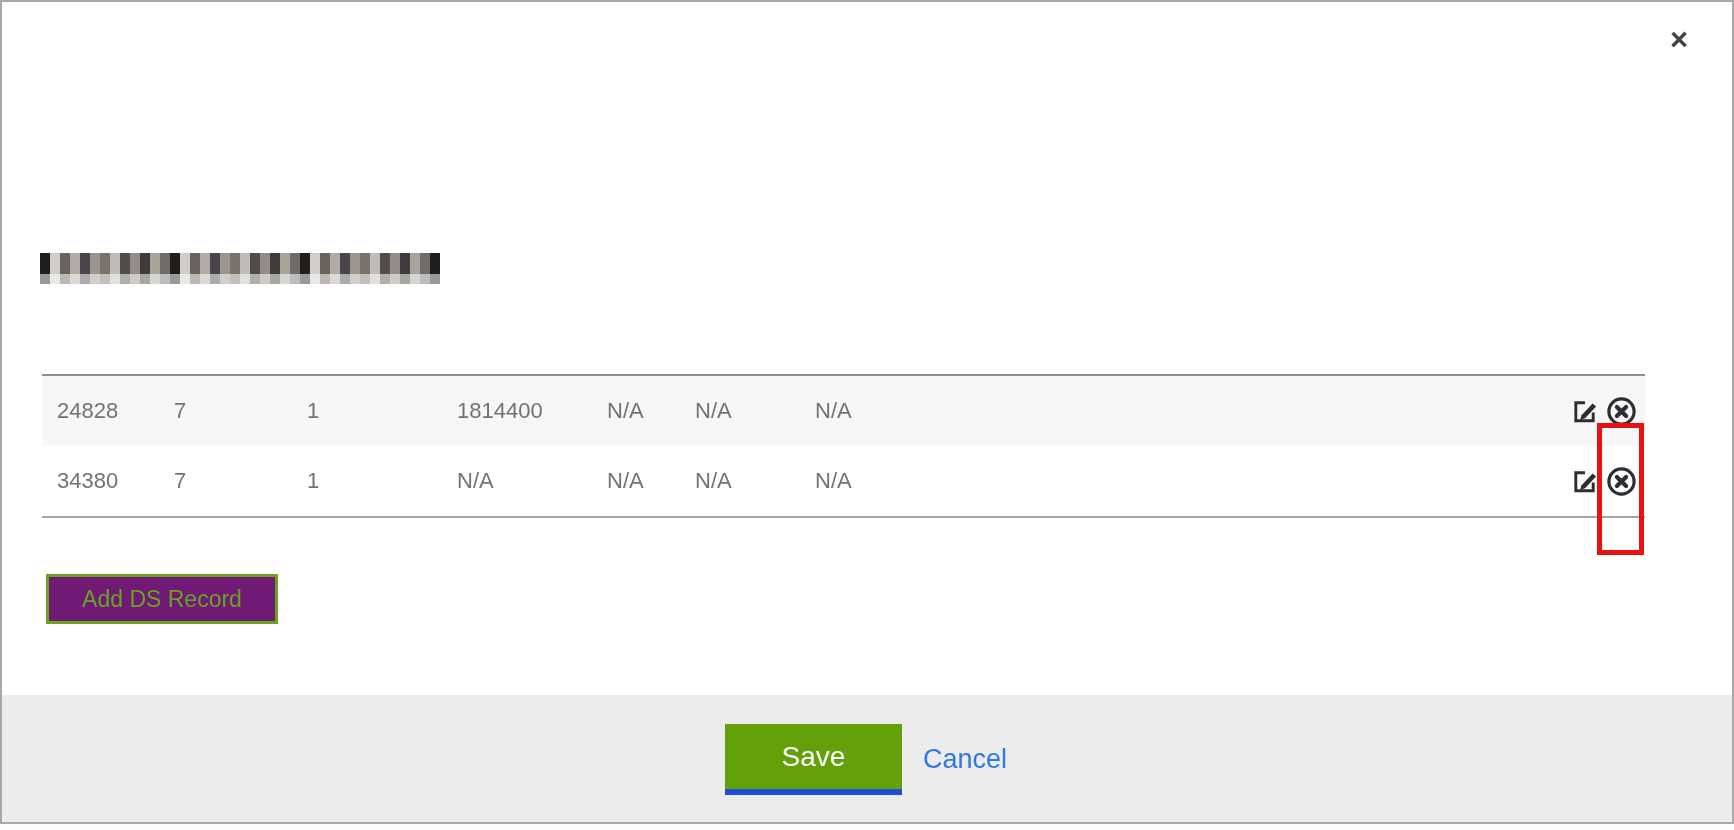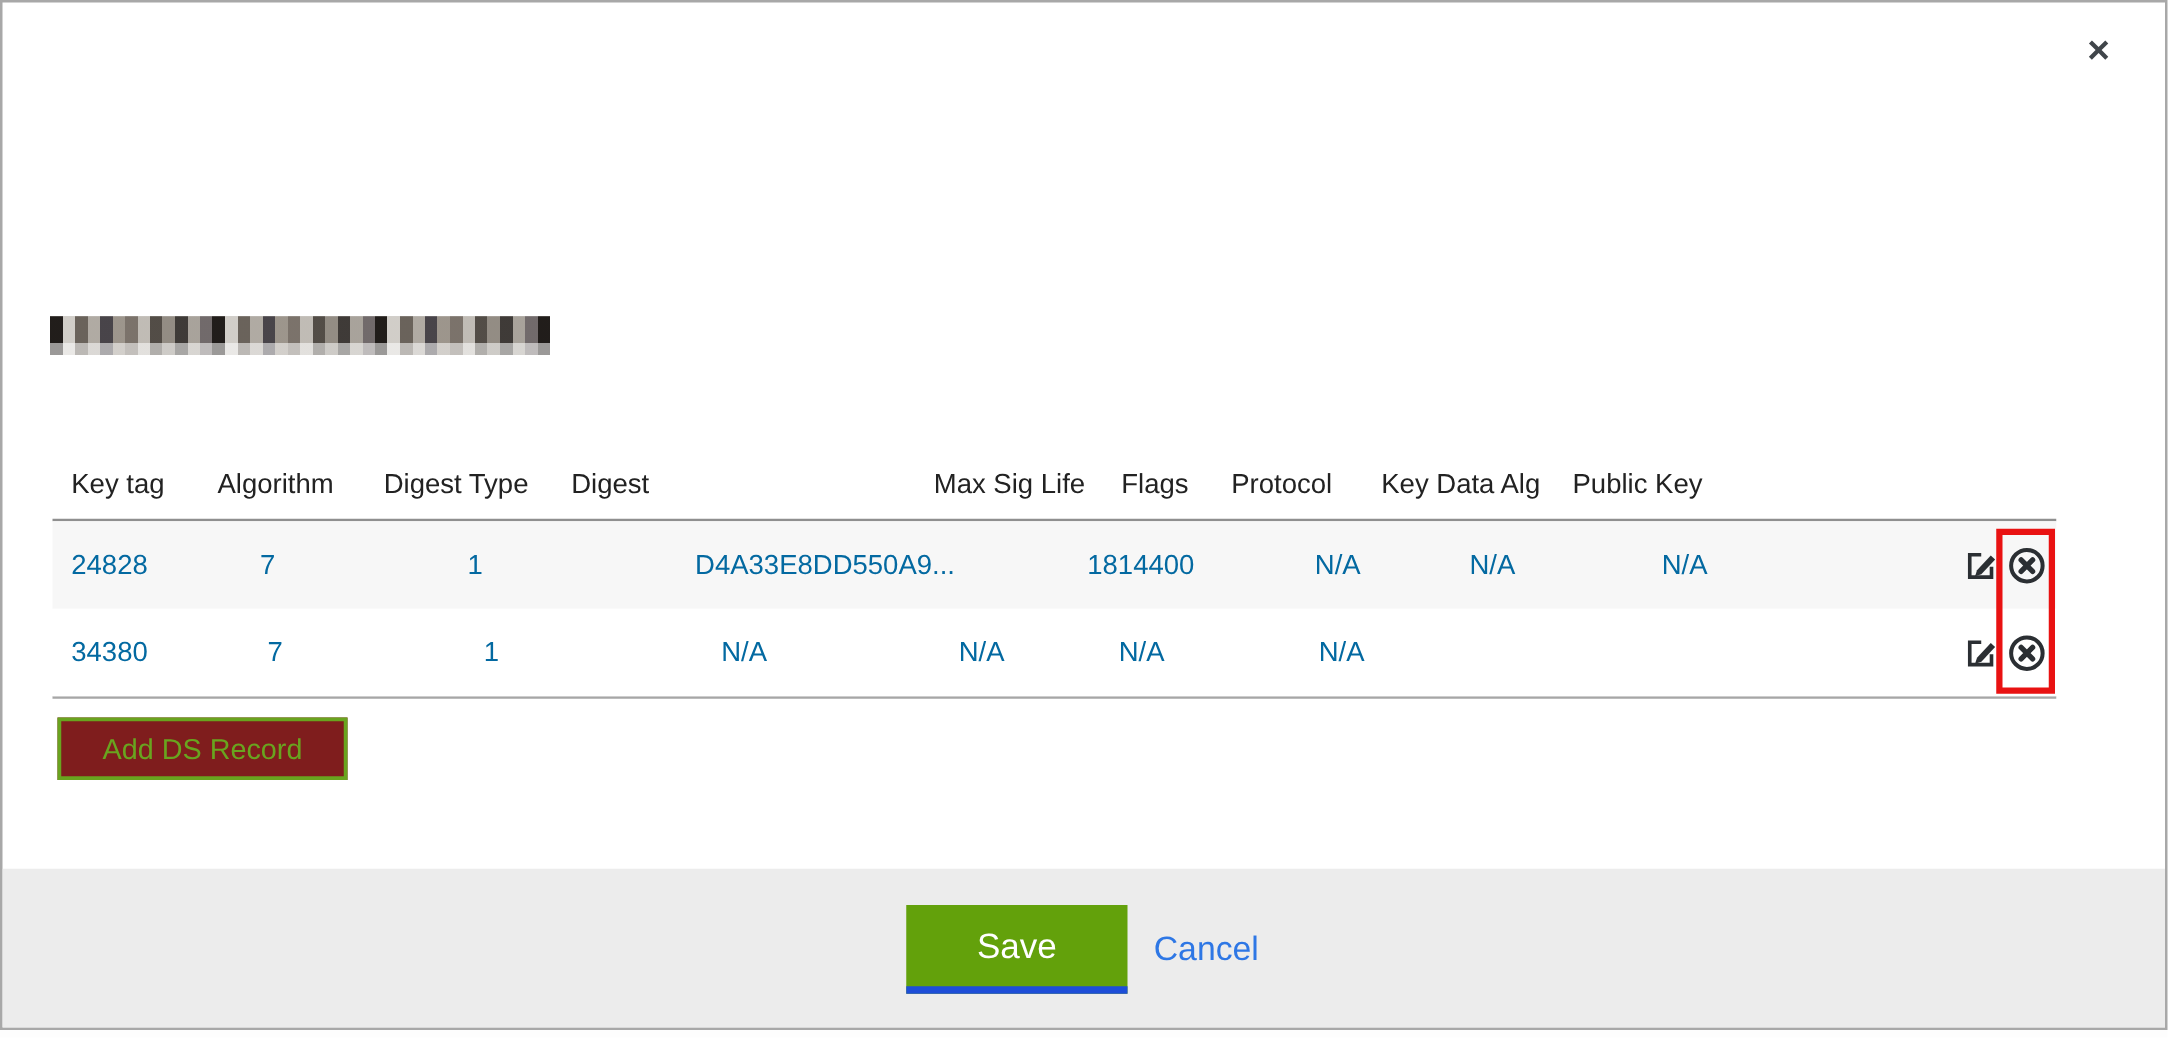--- a/index.html
+++ b/index.html
@@ -85,23 +85,22 @@
   }
   .tbody {
     border-top: 2px solid #8f8f8f;
     border-bottom: 2px solid #a6a6a6;
   }
   .trow {
     display: flex;
     align-items: center;
     height: 70px;
     font-size: 22px;
-    color: #0369a1;
+    color: #737373;
     background: #ffffff;
-    gap: 40px;
   }
   .trow-alt { background: #f7f7f7; }
   .cell {
     box-sizing: border-box;
     padding-left: 15px;
     white-space: nowrap;
     overflow: hidden;
   }
   .c0 { width: 117px; }
   .c1 { width: 133px; }
@@ -134,21 +133,21 @@
     box-sizing: border-box;
     border: 5px solid #e91212;
     z-index: 5;
     pointer-events: none;
   }
   .add-btn {
     position: absolute;
     left: 44px; top: 572px;
     width: 232px; height: 50px;
     box-sizing: border-box;
-    background: #7f1d1d;
+    background: #701a75;
     border: 3px solid #69a41f;
     color: #69a41f;
     font-size: 23px;
     font-family: "Liberation Sans", sans-serif;
     display: flex;
     align-items: center;
     justify-content: center;
     cursor: pointer;
   }
   .footer {
@@ -185,40 +184,27 @@
 
 <div class="dialog">
 
 
   <div class="close">×</div>
 
   <div class="mosaic"></div>
 
 
   <div class="table">
-    <div class="thead">
-      <div class="cell c0">Key tag</div>
-      <div class="cell c1">Algorithm</div>
-      <div class="cell c2">Digest Type</div>
-      <div class="cell c3">Digest</div>
-      <div class="cell c4">Max Sig Life</div>
-      <div class="cell c5">Flags</div>
-      <div class="cell c6">Protocol</div>
-      <div class="cell c7">Key Data Alg</div>
-      <div class="cell c8">Public Key</div>
-      <div class="actions"></div>
-    </div>
 
     <div class="tbody">
 
       <div class="trow trow-alt">
         <div class="cell c0">24828</div>
         <div class="cell c1">7</div>
         <div class="cell c2">1</div>
-        <div class="cell c3">D4A33E8DD550A9...</div>
         <div class="cell c4">1814400</div>
         <div class="cell c5">N/A</div>
         <div class="cell c6">N/A</div>
         <div class="cell c7">N/A</div>
         <div class="cell c8"></div>
         <div class="actions">
           <span class="icon-btn">
             <svg width="29" height="29" viewBox="0 0 30 30">
               <path d="M24 16 v8.5 H6 V6 h9.5" fill="none" stroke="#2b2f33" stroke-width="3"></path>
               <path d="M12 18.8 L23.4 6.6 l3.6 3.3 L15.6 22.1 l-5.2 1.7 z" fill="#2b2f33"></path>

